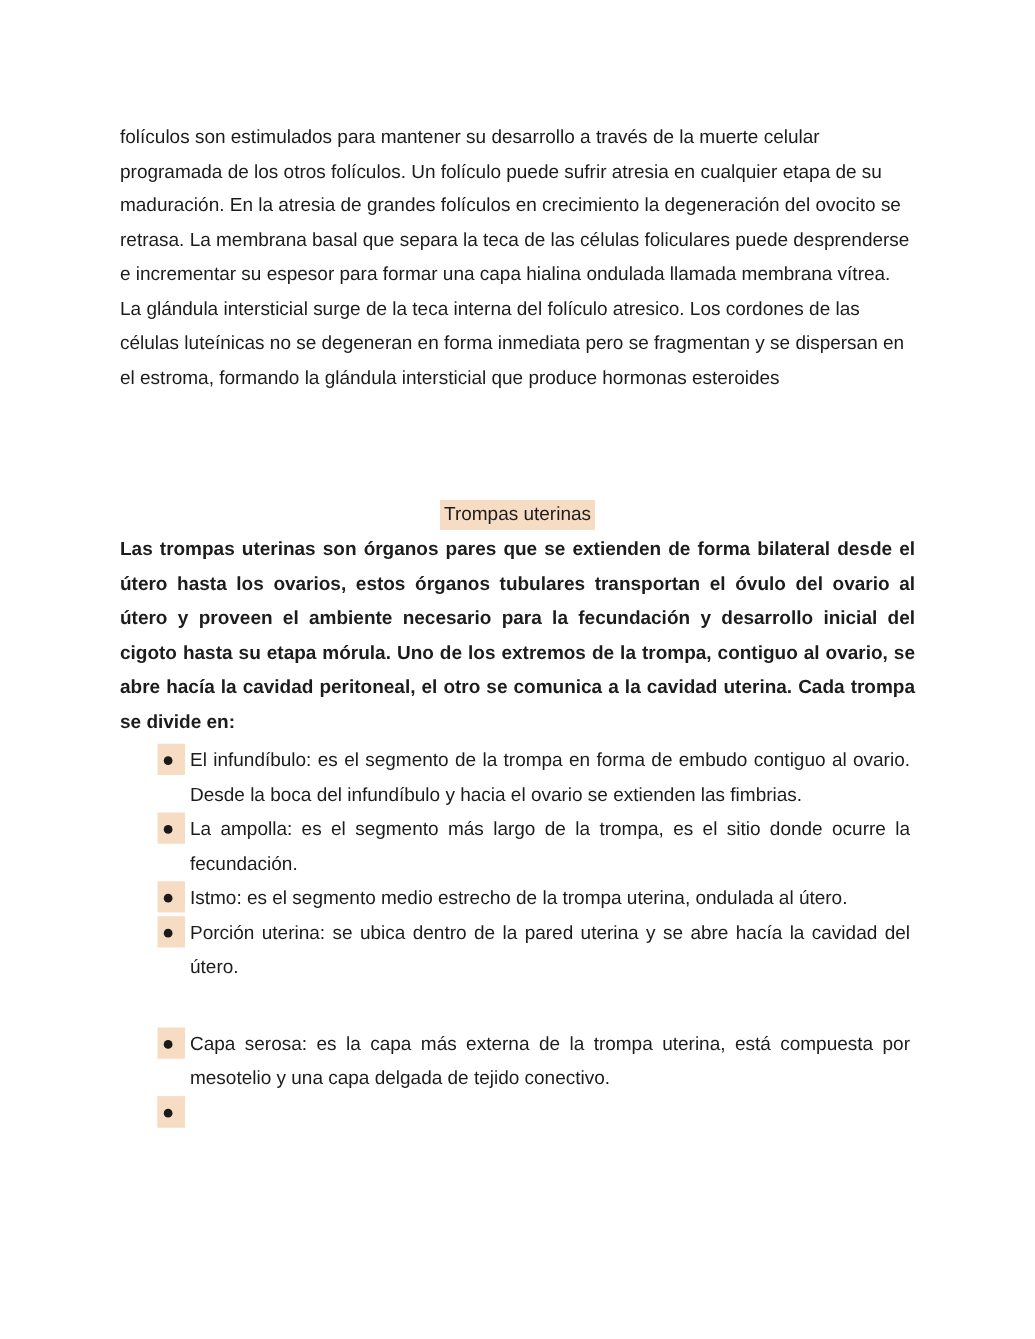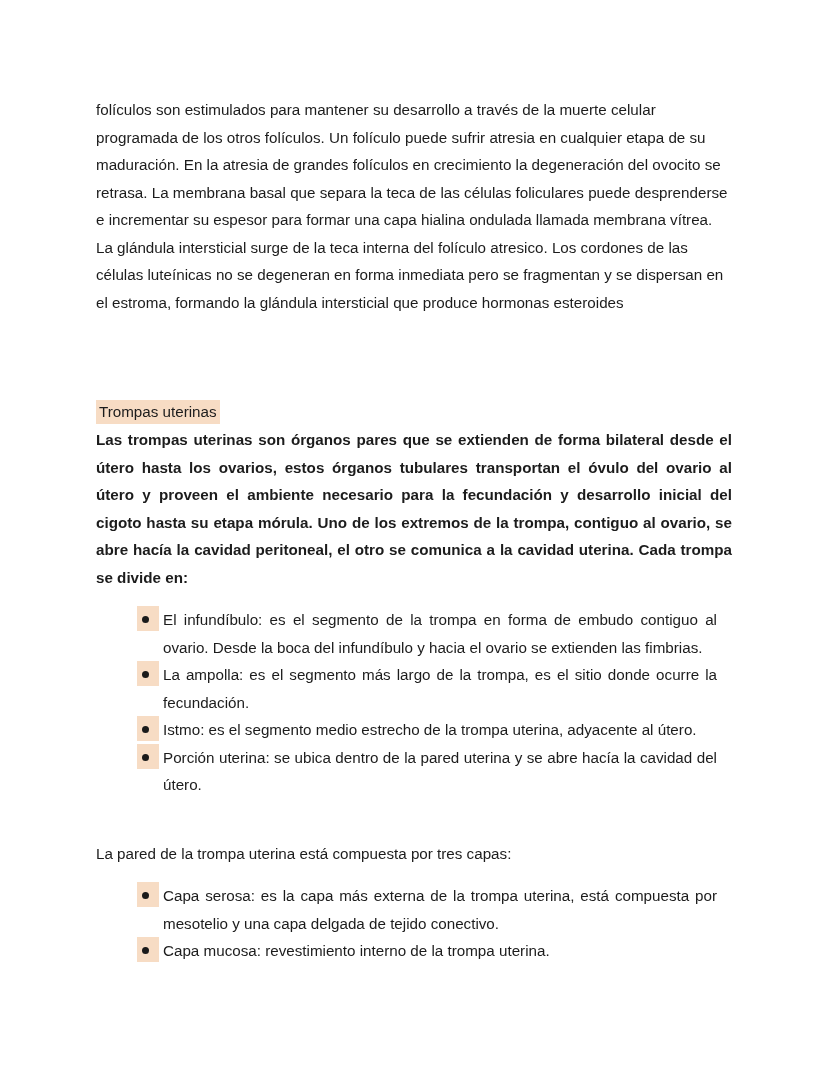--- a/index.html
+++ b/index.html
@@ -36,33 +36,34 @@
     text-justify: inter-word;
     font-weight: bold;
   }
   .intro-block {
     margin-bottom: 0;
   }
   .spacer-big {
     height: 84px;
   }
   .heading-wrap {
+    text-align: center;
     margin-bottom: 2px;
   }
   .heading {
     display: inline-block;
     font-size: 15.2px;
     line-height: 24px;
     background: #f7dcc4;
     color: #1c1c1c;
     padding: 0 3px;
   }
   ul.bullets {
     list-style: none;
-    margin: 15px;
+    margin: 4px;
     padding: 0;
   }
   ul.bullets li {
     position: relative;
     padding-left: 52px;
     font-size: 15.2px;
     line-height: 27.5px;
     text-align: justify;
     text-justify: inter-word;
     color: #1c1c1c;
@@ -106,39 +107,37 @@
     <li>
       <span class="bullet"></span>
       <span>El infundíbulo: es el segmento de la trompa en forma de embudo contiguo al ovario. Desde la boca del infundíbulo y hacia el ovario se extienden las fimbrias.</span>
     </li>
     <li>
       <span class="bullet"></span>
       <span>La ampolla: es el segmento más largo de la trompa, es el sitio donde ocurre la fecundación.</span>
     </li>
     <li>
       <span class="bullet"></span>
-      <span>Istmo: es el segmento medio estrecho de la trompa uterina, adyacente al útero.</span>
+      <span>Istmo: es el segmento medio estrecho de la trompa uterina, ondulada al útero.</span>
     </li>
     <li>
       <span class="bullet"></span>
       <span>Porción uterina: se ubica dentro de la pared uterina y se abre hacía la cavidad del útero.</span>
     </li>
   </ul>
 
   <div class="gap-sm"></div>
 
-  <p class="para para-left">La pared  de la trompa uterina está compuesta por tres capas:</p>
 
   <ul class="bullets">
     <li>
       <span class="bullet"></span>
       <span>Capa serosa: es la capa más externa de la trompa uterina, está compuesta por mesotelio y una capa delgada de tejido conectivo.</span>
     </li>
     <li>
       <span class="bullet"></span>
     </li>
     <li>
       <span class="bullet"></span>
-      <span>Capa mucosa: revestimiento interno de la trompa uterina.</span>
     </li>
   </ul>
 
 </div>
 
 </body></html>

